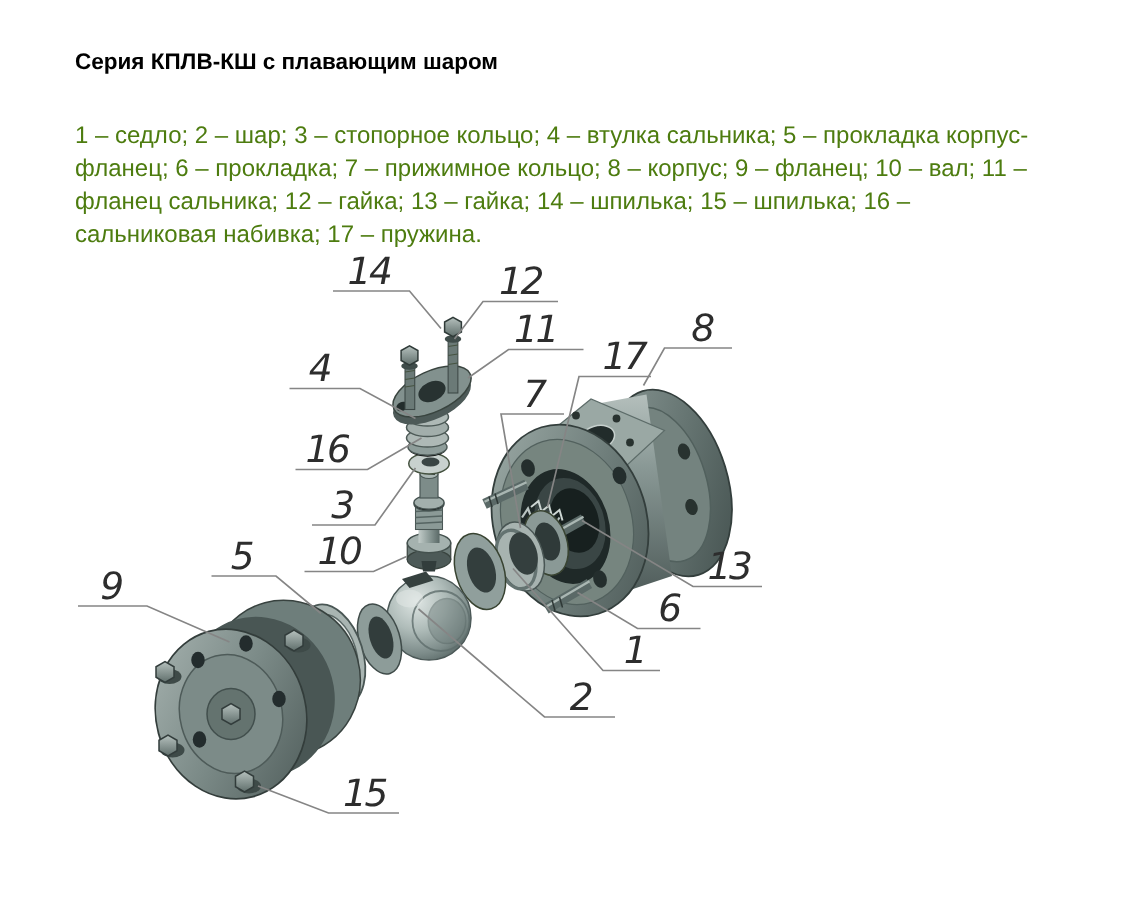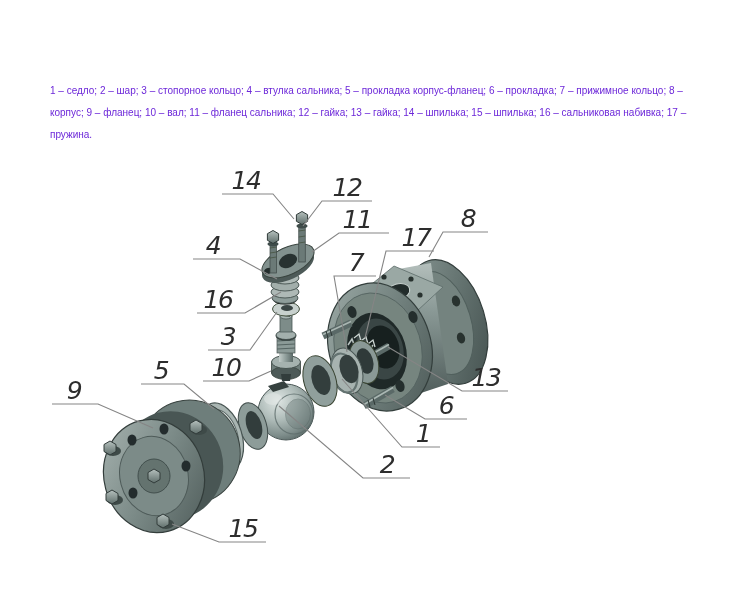--- a/index.html
+++ b/index.html
@@ -1,29 +1,30 @@
 <!DOCTYPE html>
 <html><head>
 <meta charset="utf-8">
 <style>
   html,body{margin:0;padding:0;background:#ffffff;}
   body{width:750px;height:600px;overflow:hidden;font-family:"Liberation Sans",sans-serif;}
   .page{position:relative;width:750px;height:600px;background:#fff;}
   .doc-title{position:absolute;left:50px;top:33px;font-size:15px;font-weight:bold;color:#000;}
-  .parts-list{position:absolute;left:50px;top:80px;width:652px;font-size:10px;line-height:22px;color:#6d28d9;}
+  .parts-list{position:absolute;left:50px;top:80px;width:652px;font-size:16px;line-height:22px;color:#4d7c0f;}
   .diagram-svg{position:absolute;left:0;top:0;}
   .callout-label{font-family:"DejaVu Sans",sans-serif;font-style:italic;font-size:25px;
                  fill:#2d2d2d;letter-spacing:-1.5px;}
   .leader{fill:none;stroke:#858585;stroke-width:1.1px;}
 </style>
 </head>
 <body>
 
 <div class="page">
 
+  <div class="doc-title">Серия КПЛВ-КШ с плавающим шаром</div>
 
   <div class="parts-list">1 – седло; 2 – шар; 3 – стопорное кольцо; 4 – втулка сальника; 5 – прокладка корпус-фланец; 6 – прокладка; 7 – прижимное кольцо; 8 – корпус; 9 – фланец; 10 – вал; 11 – фланец сальника; 12 – гайка; 13 – гайка; 14 – шпилька; 15 – шпилька; 16 – сальниковая набивка; 17 – пружина.</div>
 
   <svg class="diagram-svg" width="750" height="600" viewBox="0 0 750 600">
     <defs>
       <radialGradient id="gBall" cx="35%" cy="30%" r="78%">
         <stop offset="0" stop-color="#dfe6e4"></stop>
           <stop offset="0.45" stop-color="#aebbb8"></stop>
         <stop offset="0.8" stop-color="#7d8c8a"></stop>
           <stop offset="1" stop-color="#5a6967"></stop>

